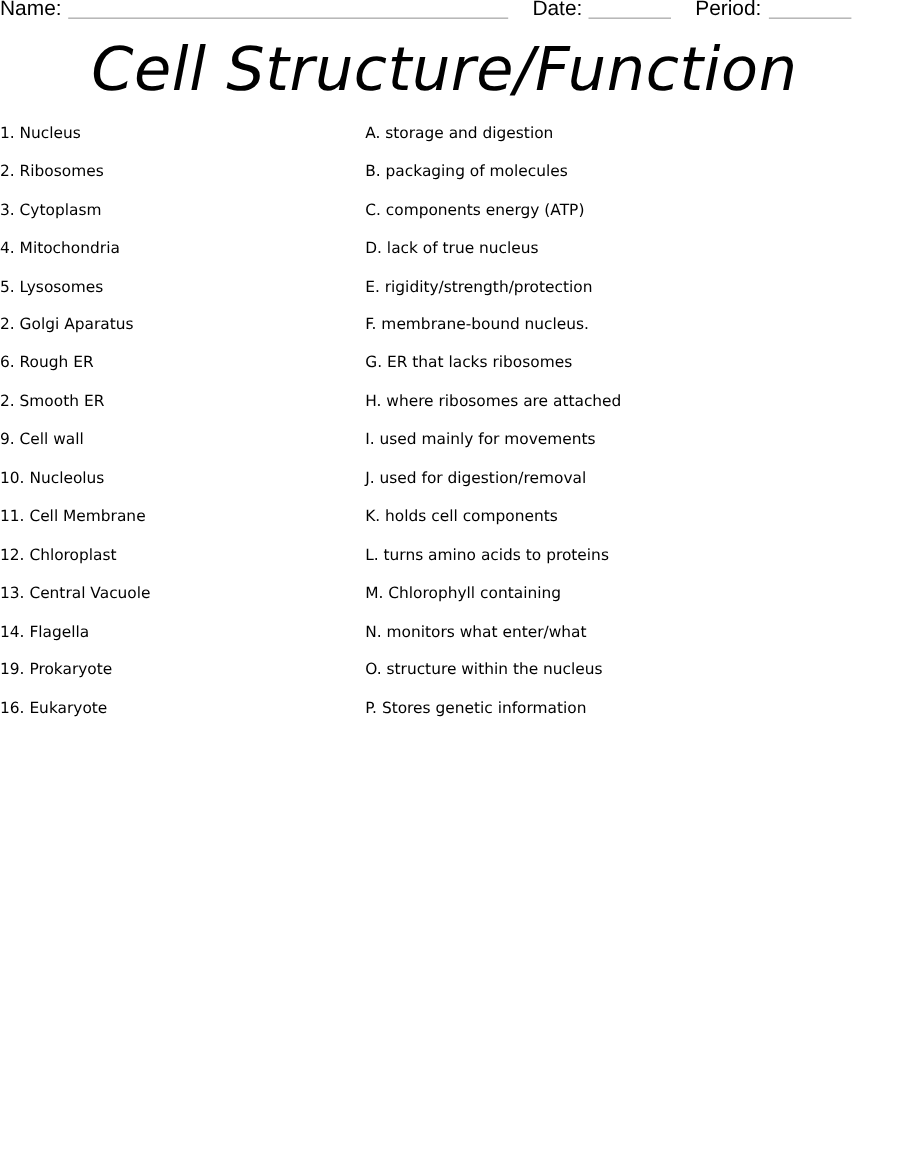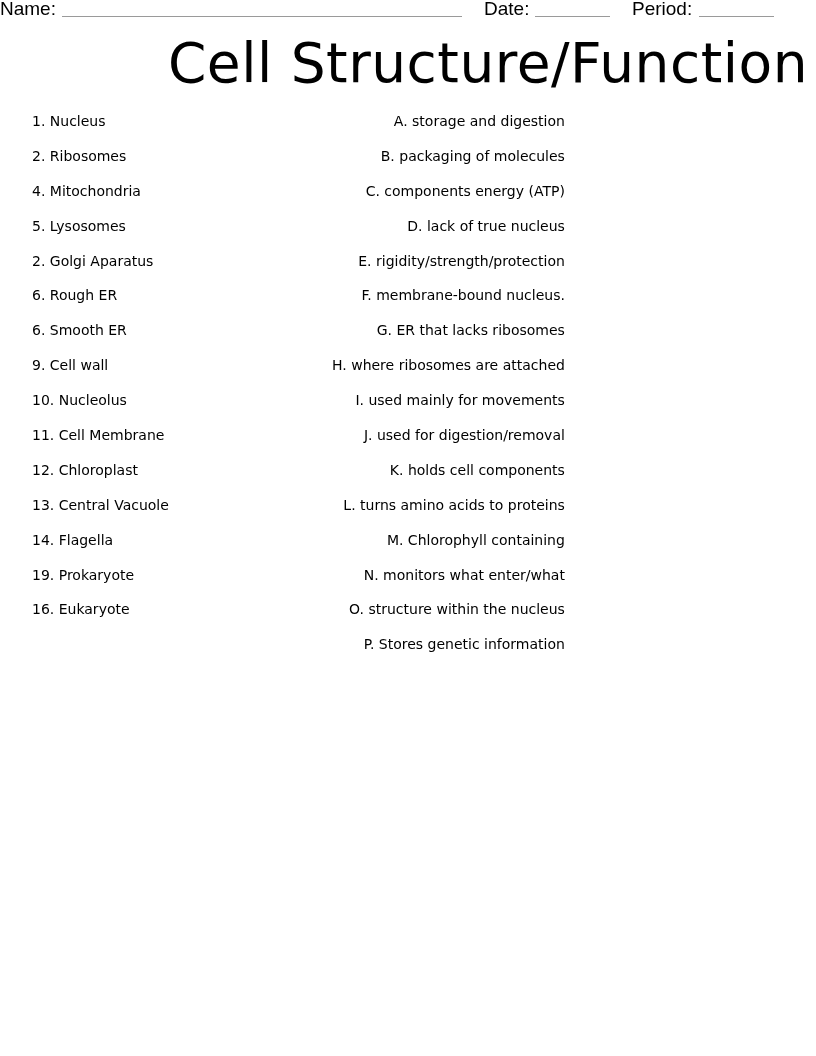--- a/index.html
+++ b/index.html
@@ -32,36 +32,37 @@
       position: absolute;
       top: 18px;
       height: 0;
       border-bottom: 1px solid #9a9a9a;
     }
     .title {
       position: absolute;
       top: 28px;
       left: 0;
       width: 808px;
-      text-align: right;
+      text-align: center;
       font-family: "DejaVu Sans", sans-serif;
       font-size: 55px;
       line-height: 70px;
       letter-spacing: 0.5px;
       white-space: nowrap;
+      font-style: italic;
     }
     .col {
       position: absolute;
       top: 112px;
       font-family: "DejaVu Sans", sans-serif;
       font-size: 14px;
       line-height: 18px;
     }
-    .col.left { left: 0; padding-left: 32px; }
-    .col.right { left: 332px; text-align: right; }
+    .col.left { left: 0; }
+    .col.right { left: 332px; }
     .item {
       height: 34.9px;
       white-space: nowrap;
     }
   </style>
 </head>
 <body>
 
 <div class="header-line">
   <span class="lbl" style="left:0;">Name:</span>
@@ -70,25 +71,26 @@
   <span class="blank" style="left:535px; width:75px;"></span>
   <span class="lbl" style="left:632px;">Period:</span>
   <span class="blank" style="left:699px; width:75px;"></span>
 </div>
 
 <div class="title">Cell Structure/Function</div>
 
 <div class="col left">
   <div class="item">1. Nucleus</div>
   <div class="item">2. Ribosomes</div>
+  <div class="item">3. Cytoplasm</div>
   <div class="item">4. Mitochondria</div>
   <div class="item">5. Lysosomes</div>
   <div class="item">2. Golgi Aparatus</div>
   <div class="item">6. Rough ER</div>
-  <div class="item">6. Smooth ER</div>
+  <div class="item">2. Smooth ER</div>
   <div class="item">9. Cell wall</div>
   <div class="item">10. Nucleolus</div>
   <div class="item">11. Cell Membrane</div>
   <div class="item">12. Chloroplast</div>
   <div class="item">13. Central Vacuole</div>
   <div class="item">14. Flagella</div>
   <div class="item">19. Prokaryote</div>
   <div class="item">16. Eukaryote</div>
 </div>
 

